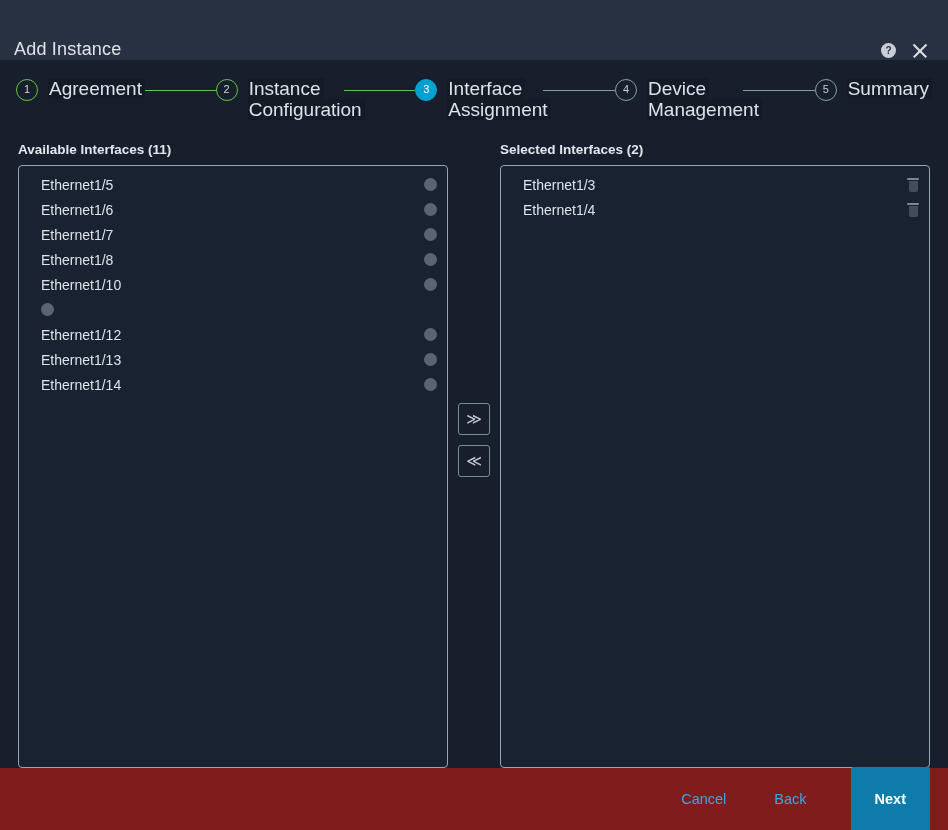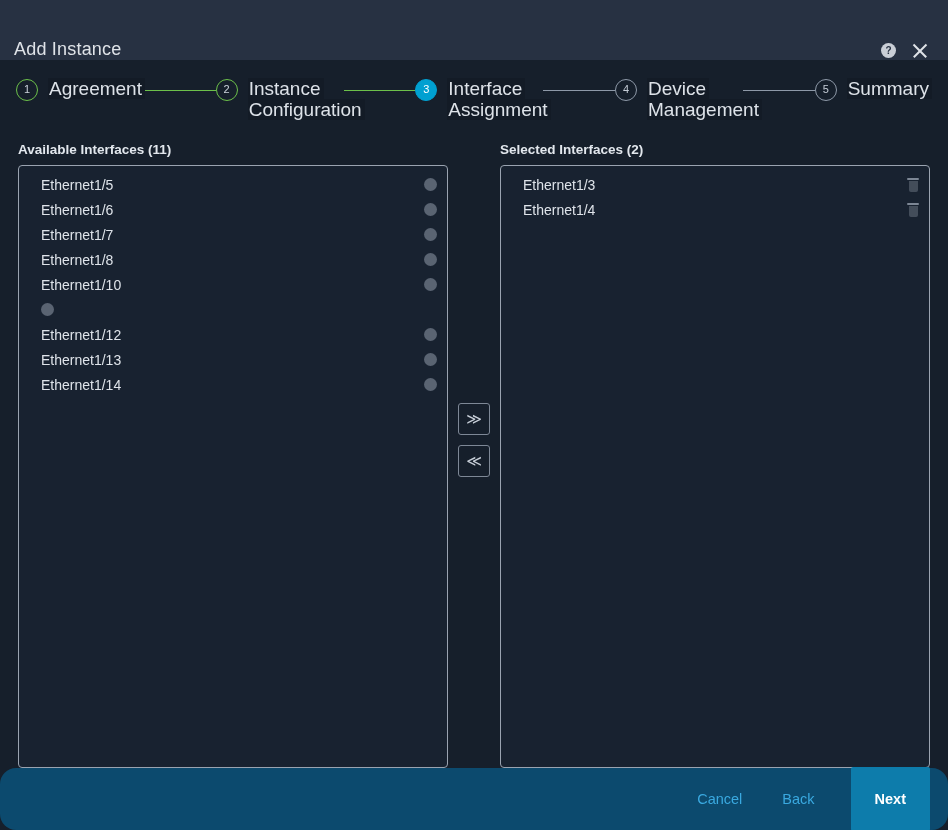--- a/index.html
+++ b/index.html
@@ -223,27 +223,26 @@
     line-height: 30px;
     text-align: center;
     cursor: pointer;
     font-family: "Liberation Sans", sans-serif;
   }
 
   
   .footer {
     flex: 0 0 62px;
     height: 62px;
-    background: #0c4a6e;
+    background: #7f1d1d;
     display: flex;
     align-items: center;
     justify-content: flex-end;
     padding: 0 18px;
-    gap: 8px;
-    border-radius: 16px;
+    gap: 16px;
   }
   .link-btn {
     background: transparent;
     border: none;
     color: #3aa9e0;
     font-size: 14.5px;
     cursor: pointer;
     padding: 8px 16px;
     font-family: "Liberation Sans", sans-serif;
   }

